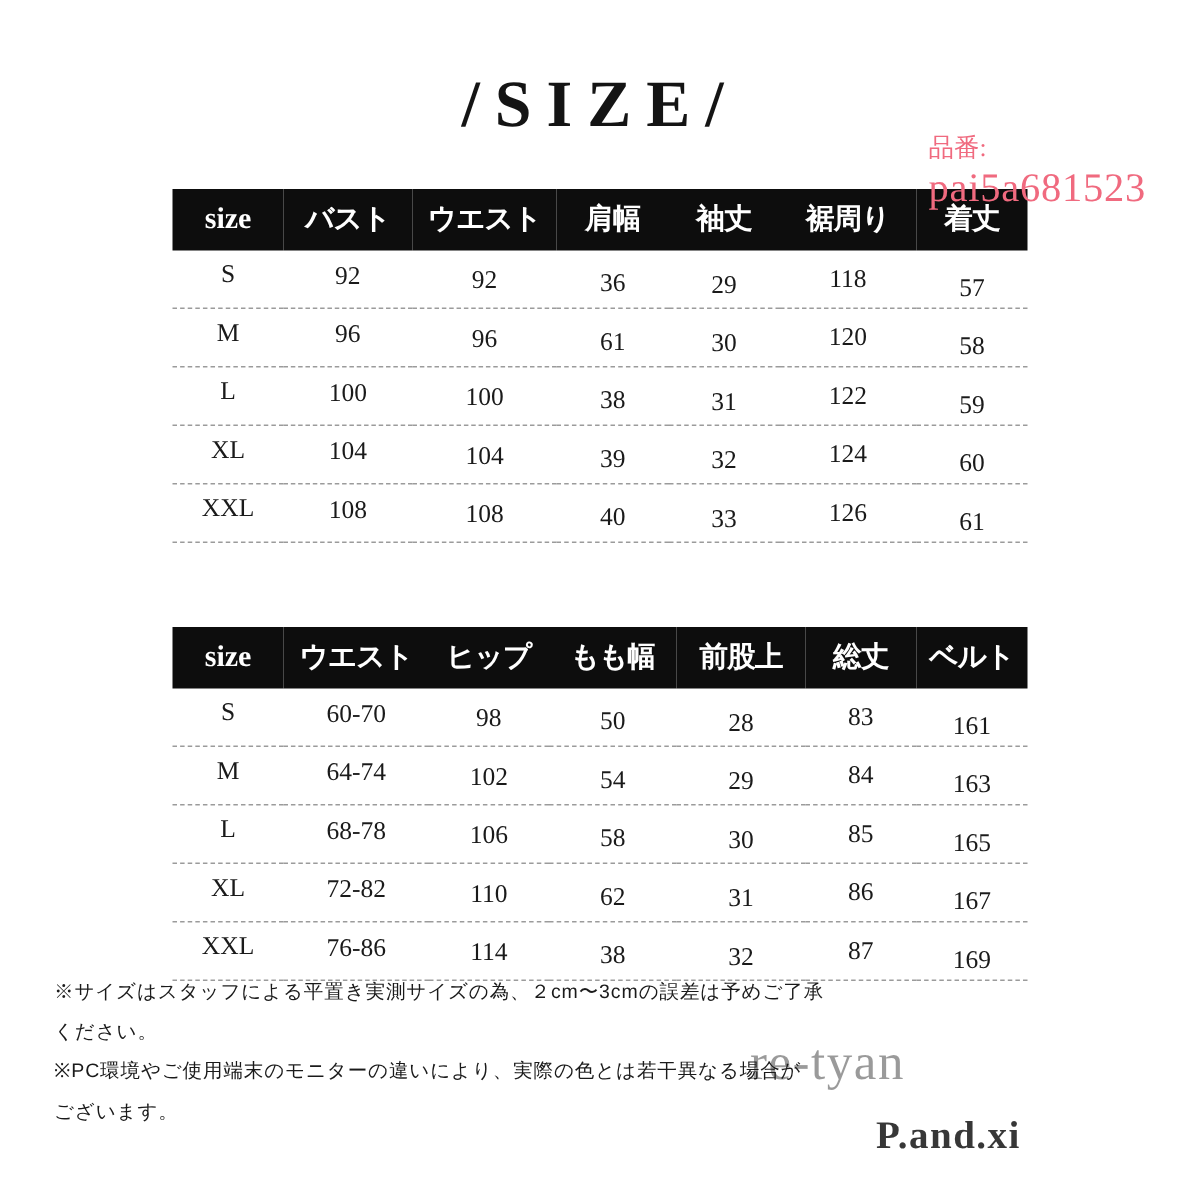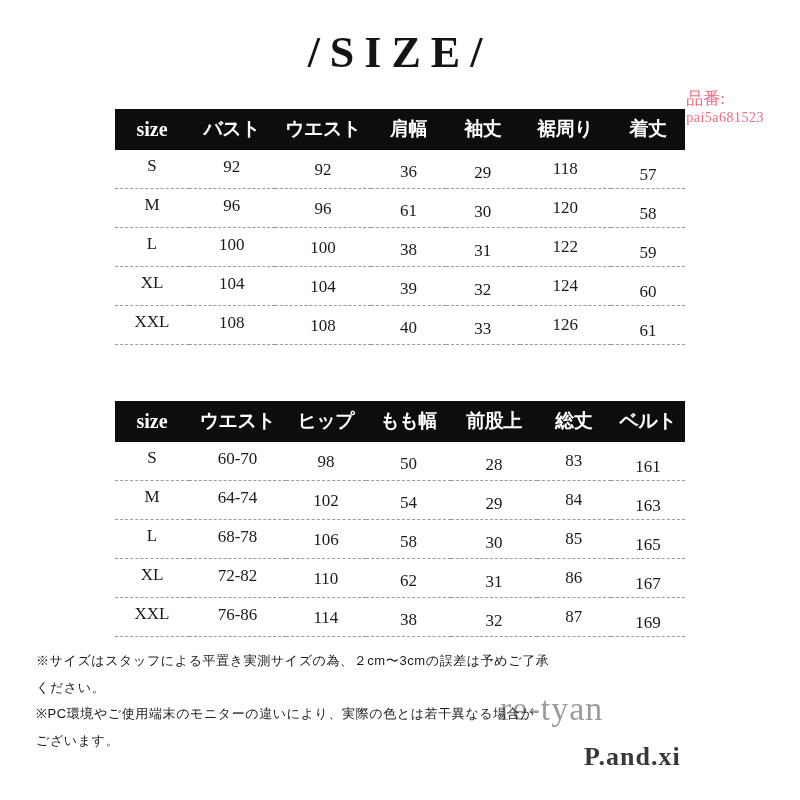--- a/index.html
+++ b/index.html
@@ -24,40 +24,40 @@
 
   
   .title {
     text-align: center;
     font-family: "Liberation Serif", serif;
     font-size: 44px;
     font-weight: 700;
     letter-spacing: 10px;
     color: #141414;
     margin: 0;
-    padding-top: 31px;
+    padding-top: 48px;
     line-height: 1;
   }
 
   
   .product-code {
     position: absolute;
     right: 36px;
     top: 88px;
     text-align: left;
     color: #f06a7f;
     font-family: "Liberation Serif", serif;
     line-height: 1.25;
   }
   .product-code .pc-label {
     font-size: 17px;
     display: block;
   }
   .product-code .pc-value {
-    font-size: 14px;
+    font-size: 27px;
     display: block;
     letter-spacing: 0.5px;
     text-align: right;
   }
 
   
   .table-block {
     margin: 0 auto;
     width: 570px;
   }

